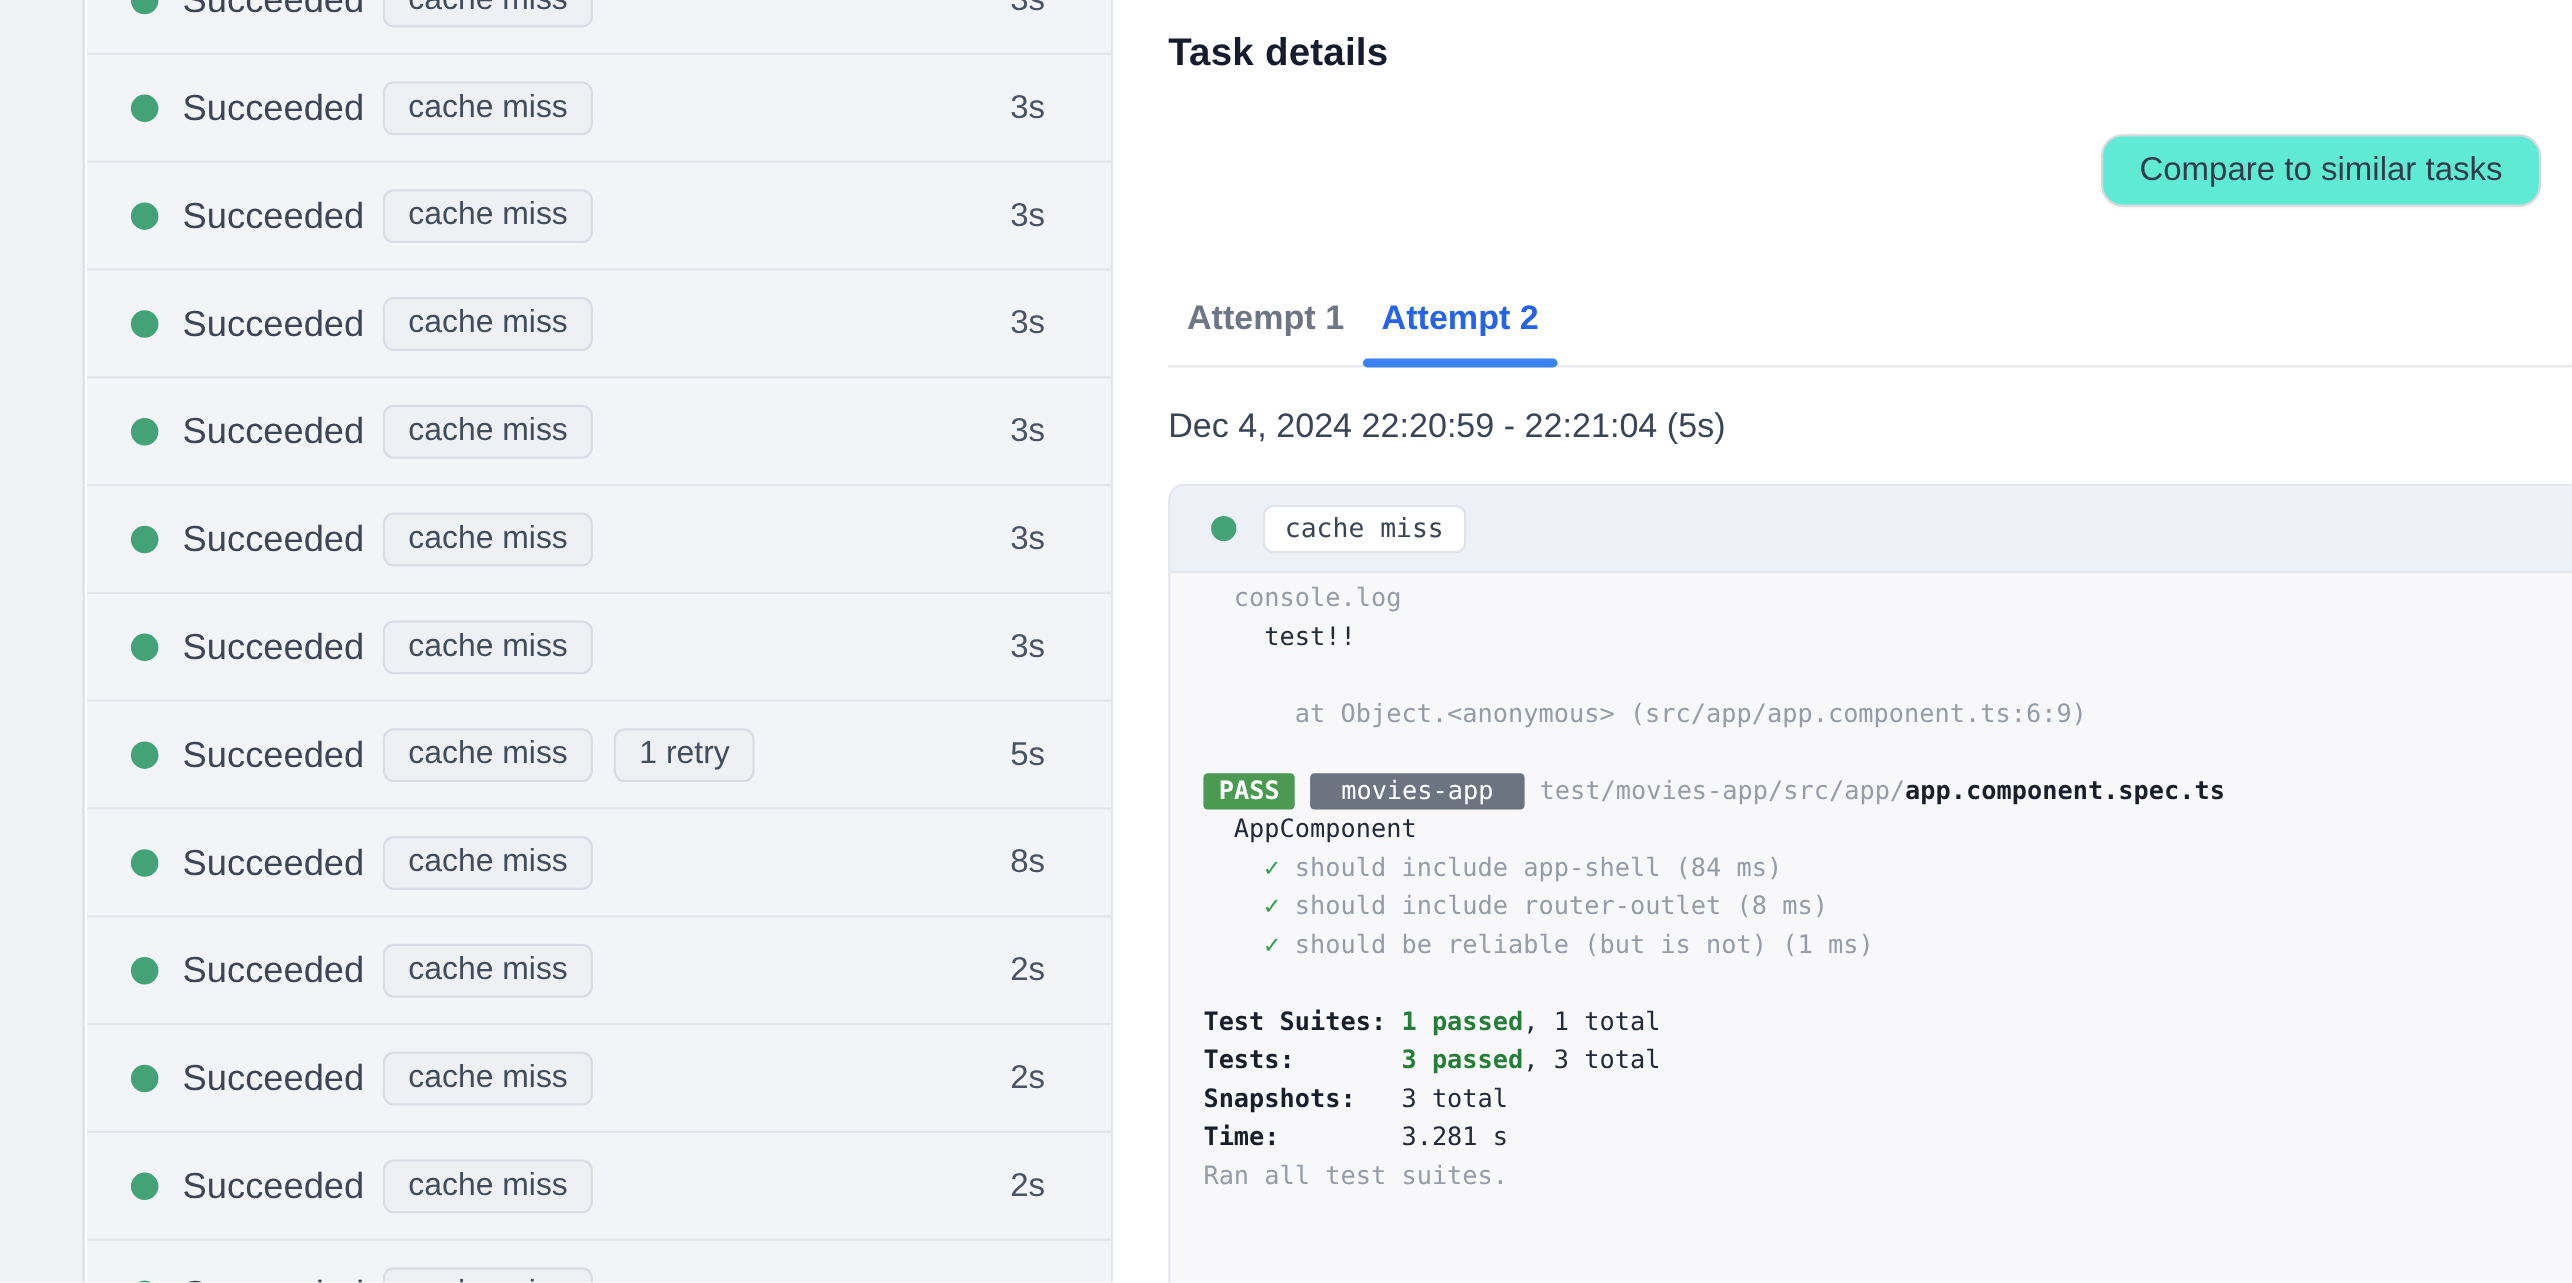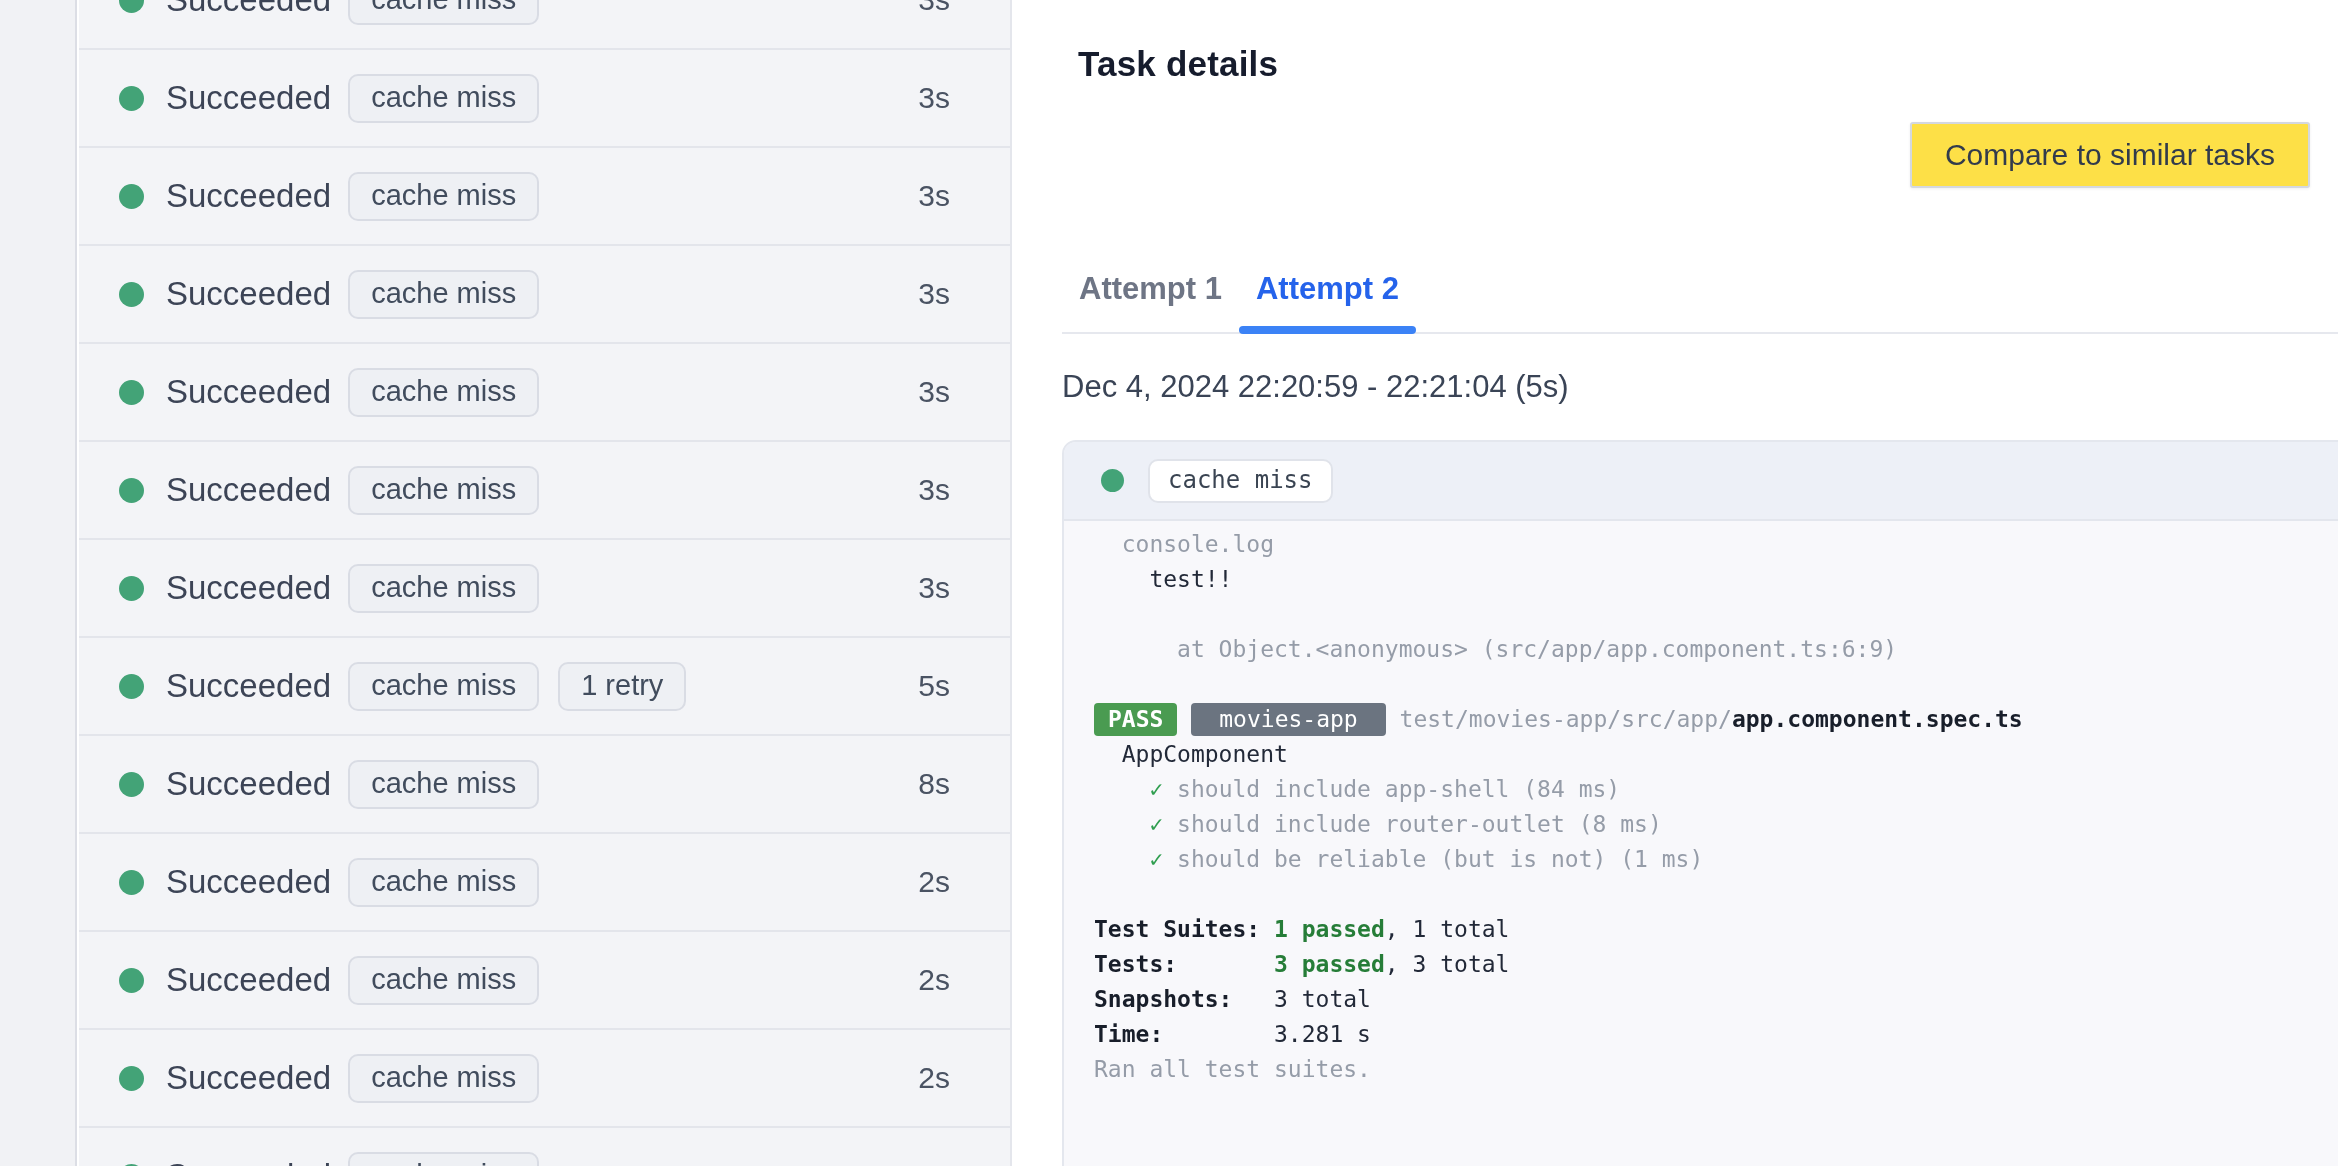--- a/index.html
+++ b/index.html
@@ -44,26 +44,26 @@
     padding:5px 21px 7px 21px;margin-right:19px;white-space:nowrap;
   }
   .row-spacer{flex:1;}
   .task-duration{font-size:30px;color:#4a5363;white-space:nowrap;}
 
   
   .details-panel{
     position:absolute;left:1014px;top:0;right:0;bottom:0;background:#ffffff;
   }
   .details-title{
-    position:absolute;left:48px;top:28px;margin:16px;
+    position:absolute;left:48px;top:28px;margin:0;
     font-size:35px;font-weight:700;color:#161c2d;letter-spacing:.2px;
   }
   .compare-btn{
     position:absolute;right:28px;top:122px;height:66px;
-    background:#fde047;border:2px solid #d4d8df;border-radius:3px;
+    background:#5eead4;border:2px solid #d4d8df;border-radius:20px;
     padding:0 33px;font-family:inherit;
     font-size:30px;font-weight:500;color:#323b4c;
     box-shadow:0 1px 3px rgba(16,24,40,.07);
     cursor:pointer;white-space:nowrap;text-align:center;
   }
   .tabs{
     position:absolute;left:48px;right:0;top:246px;height:86px;
     border-bottom:2px solid #e6e8ee;box-sizing:content-box;
     display:flex;align-items:center;
   }

